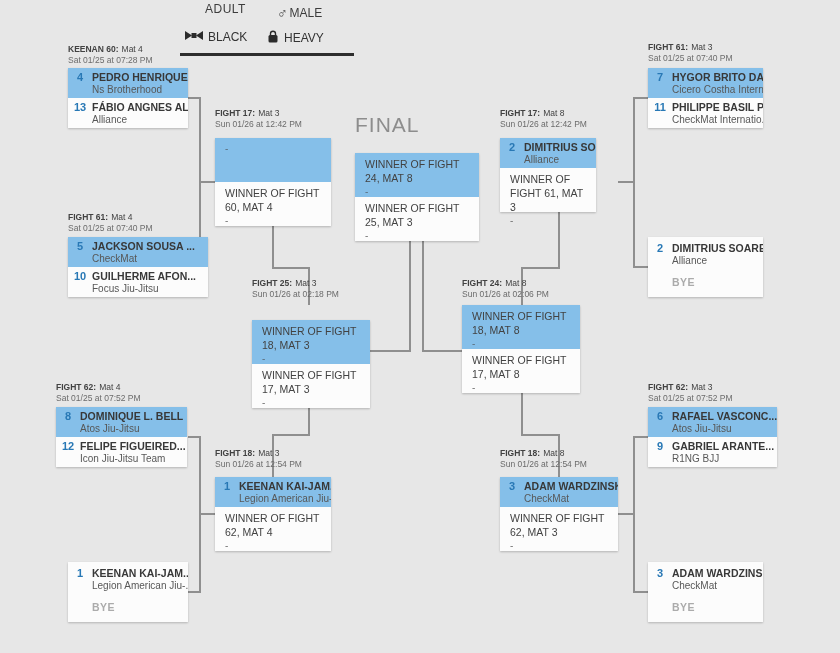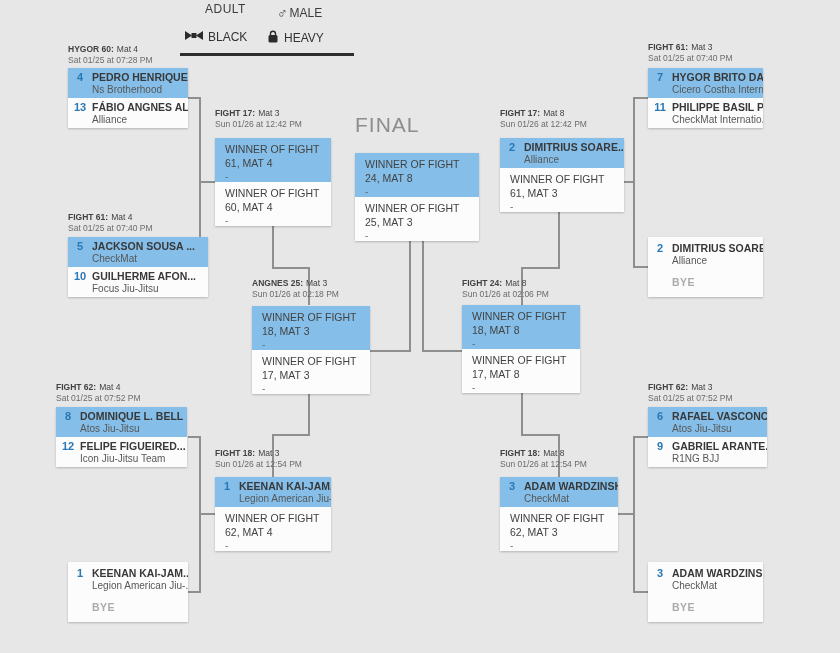--- a/index.html
+++ b/index.html
@@ -101,21 +101,21 @@
     <span><svg width="12" height="13" viewBox="0 0 12 13">
           <path d="M3.5,5.5 V3.8 a2.5,2.5 0 0 1 5,0 V5.5" fill="none" stroke="#2b2b2b" stroke-width="1.4"></path>
           <rect x="1.5" y="5" width="9" height="7.5" rx="1.5" fill="#2b2b2b"></rect>
         </svg></span>
     <span>HEAVY</span>
   </div>
   <div class="tab-underline"></div>
 
   <div class="match" style="left:68px;top:44px;width:120px">
     <div class="mh">
-      <div class="mh1"><span class="b">HYGOR 60:</span><span class="matlbl">Mat 4</span></div>
+      <div class="mh1"><span class="b">KEENAN 60:</span><span class="matlbl">Mat 4</span></div>
       <div class="dt">Sat 01/25 at 07:28 PM</div>
     </div>
     <div class="card" style="margin-top:2px">
       <div class="slot comp blue">
         <span class="seed">4</span>
         <span class="sm">
             <span class="name">PEDRO HENRIQUE...</span>
             <span class="team">Ns Brotherhood</span>
           </span>
       </div>
@@ -190,21 +190,20 @@
     </div>
   </div>
 
   <div class="match" style="left:215px;top:108px;width:116px">
     <div class="mh">
       <div class="mh1"><span class="b">FIGHT 17:</span><span class="matlbl">Mat 3</span></div>
       <div class="dt">Sun 01/26 at 12:42 PM</div>
     </div>
     <div class="card" style="margin-top:8px">
       <div class="slot wslot blue">
-        <span class="wtext">WINNER OF FIGHT 61, MAT 4</span>
         <span class="dash">-</span>
       </div>
       <div class="slot wslot">
         <span class="wtext">WINNER OF FIGHT 60, MAT 4</span>
         <span class="dash">-</span>
       </div>
     </div>
   </div>
 
   <div class="match" style="left:215px;top:448px;width:116px">
@@ -222,24 +221,24 @@
       </div>
       <div class="slot wslot">
         <span class="wtext">WINNER OF FIGHT 62, MAT 4</span>
         <span class="dash">-</span>
       </div>
     </div>
   </div>
 
   <div class="match" style="left:252px;top:278px;width:118px">
     <div class="mh">
-      <div class="mh1"><span class="b">ANGNES 25:</span><span class="matlbl">Mat 3</span></div>
+      <div class="mh1"><span class="b">FIGHT 25:</span><span class="matlbl">Mat 3</span></div>
       <div class="dt">Sun 01/26 at 02:18 PM</div>
     </div>
-    <div class="card" style="margin-top:6px">
+    <div class="card" style="margin-top:20px">
       <div class="slot wslot blue">
         <span class="wtext">WINNER OF FIGHT 18, MAT 3</span>
         <span class="dash">-</span>
       </div>
       <div class="slot wslot">
         <span class="wtext">WINNER OF FIGHT 17, MAT 3</span>
         <span class="dash">-</span>
       </div>
     </div>
   </div>
@@ -268,21 +267,21 @@
         <span class="wtext">WINNER OF FIGHT 24, MAT 8</span>
         <span class="dash">-</span>
       </div>
       <div class="slot wslot">
         <span class="wtext">WINNER OF FIGHT 25, MAT 3</span>
         <span class="dash">-</span>
       </div>
     </div>
   </div>
 
-  <div class="match" style="left:500px;top:108px;width:124px">
+  <div class="match" style="left:500px;top:108px;width:96px">
     <div class="mh">
       <div class="mh1"><span class="b">FIGHT 17:</span><span class="matlbl">Mat 8</span></div>
       <div class="dt">Sun 01/26 at 12:42 PM</div>
     </div>
     <div class="card" style="margin-top:8px">
       <div class="slot comp blue">
         <span class="seed">2</span>
         <span class="sm">
             <span class="name">DIMITRIUS SOARE...</span>
             <span class="team">Alliance</span>
@@ -346,21 +345,21 @@
             <span class="name">DIMITRIUS SOARE...</span>
             <span class="team">Alliance</span>
           </span>
       </div>
       <div class="slot byeslot">
         <span class="bye-label">BYE</span>
       </div>
     </div>
   </div>
 
-  <div class="match" style="left:648px;top:382px;width:119px">
+  <div class="match" style="left:648px;top:382px;width:129px">
     <div class="mh">
       <div class="mh1"><span class="b">FIGHT 62:</span><span class="matlbl">Mat 3</span></div>
       <div class="dt">Sat 01/25 at 07:52 PM</div>
     </div>
     <div class="card" style="margin-top:3px">
       <div class="slot comp blue">
         <span class="seed">6</span>
         <span class="sm">
             <span class="name">RAFAEL VASCONC...</span>
             <span class="team">Atos Jiu-Jitsu</span>

